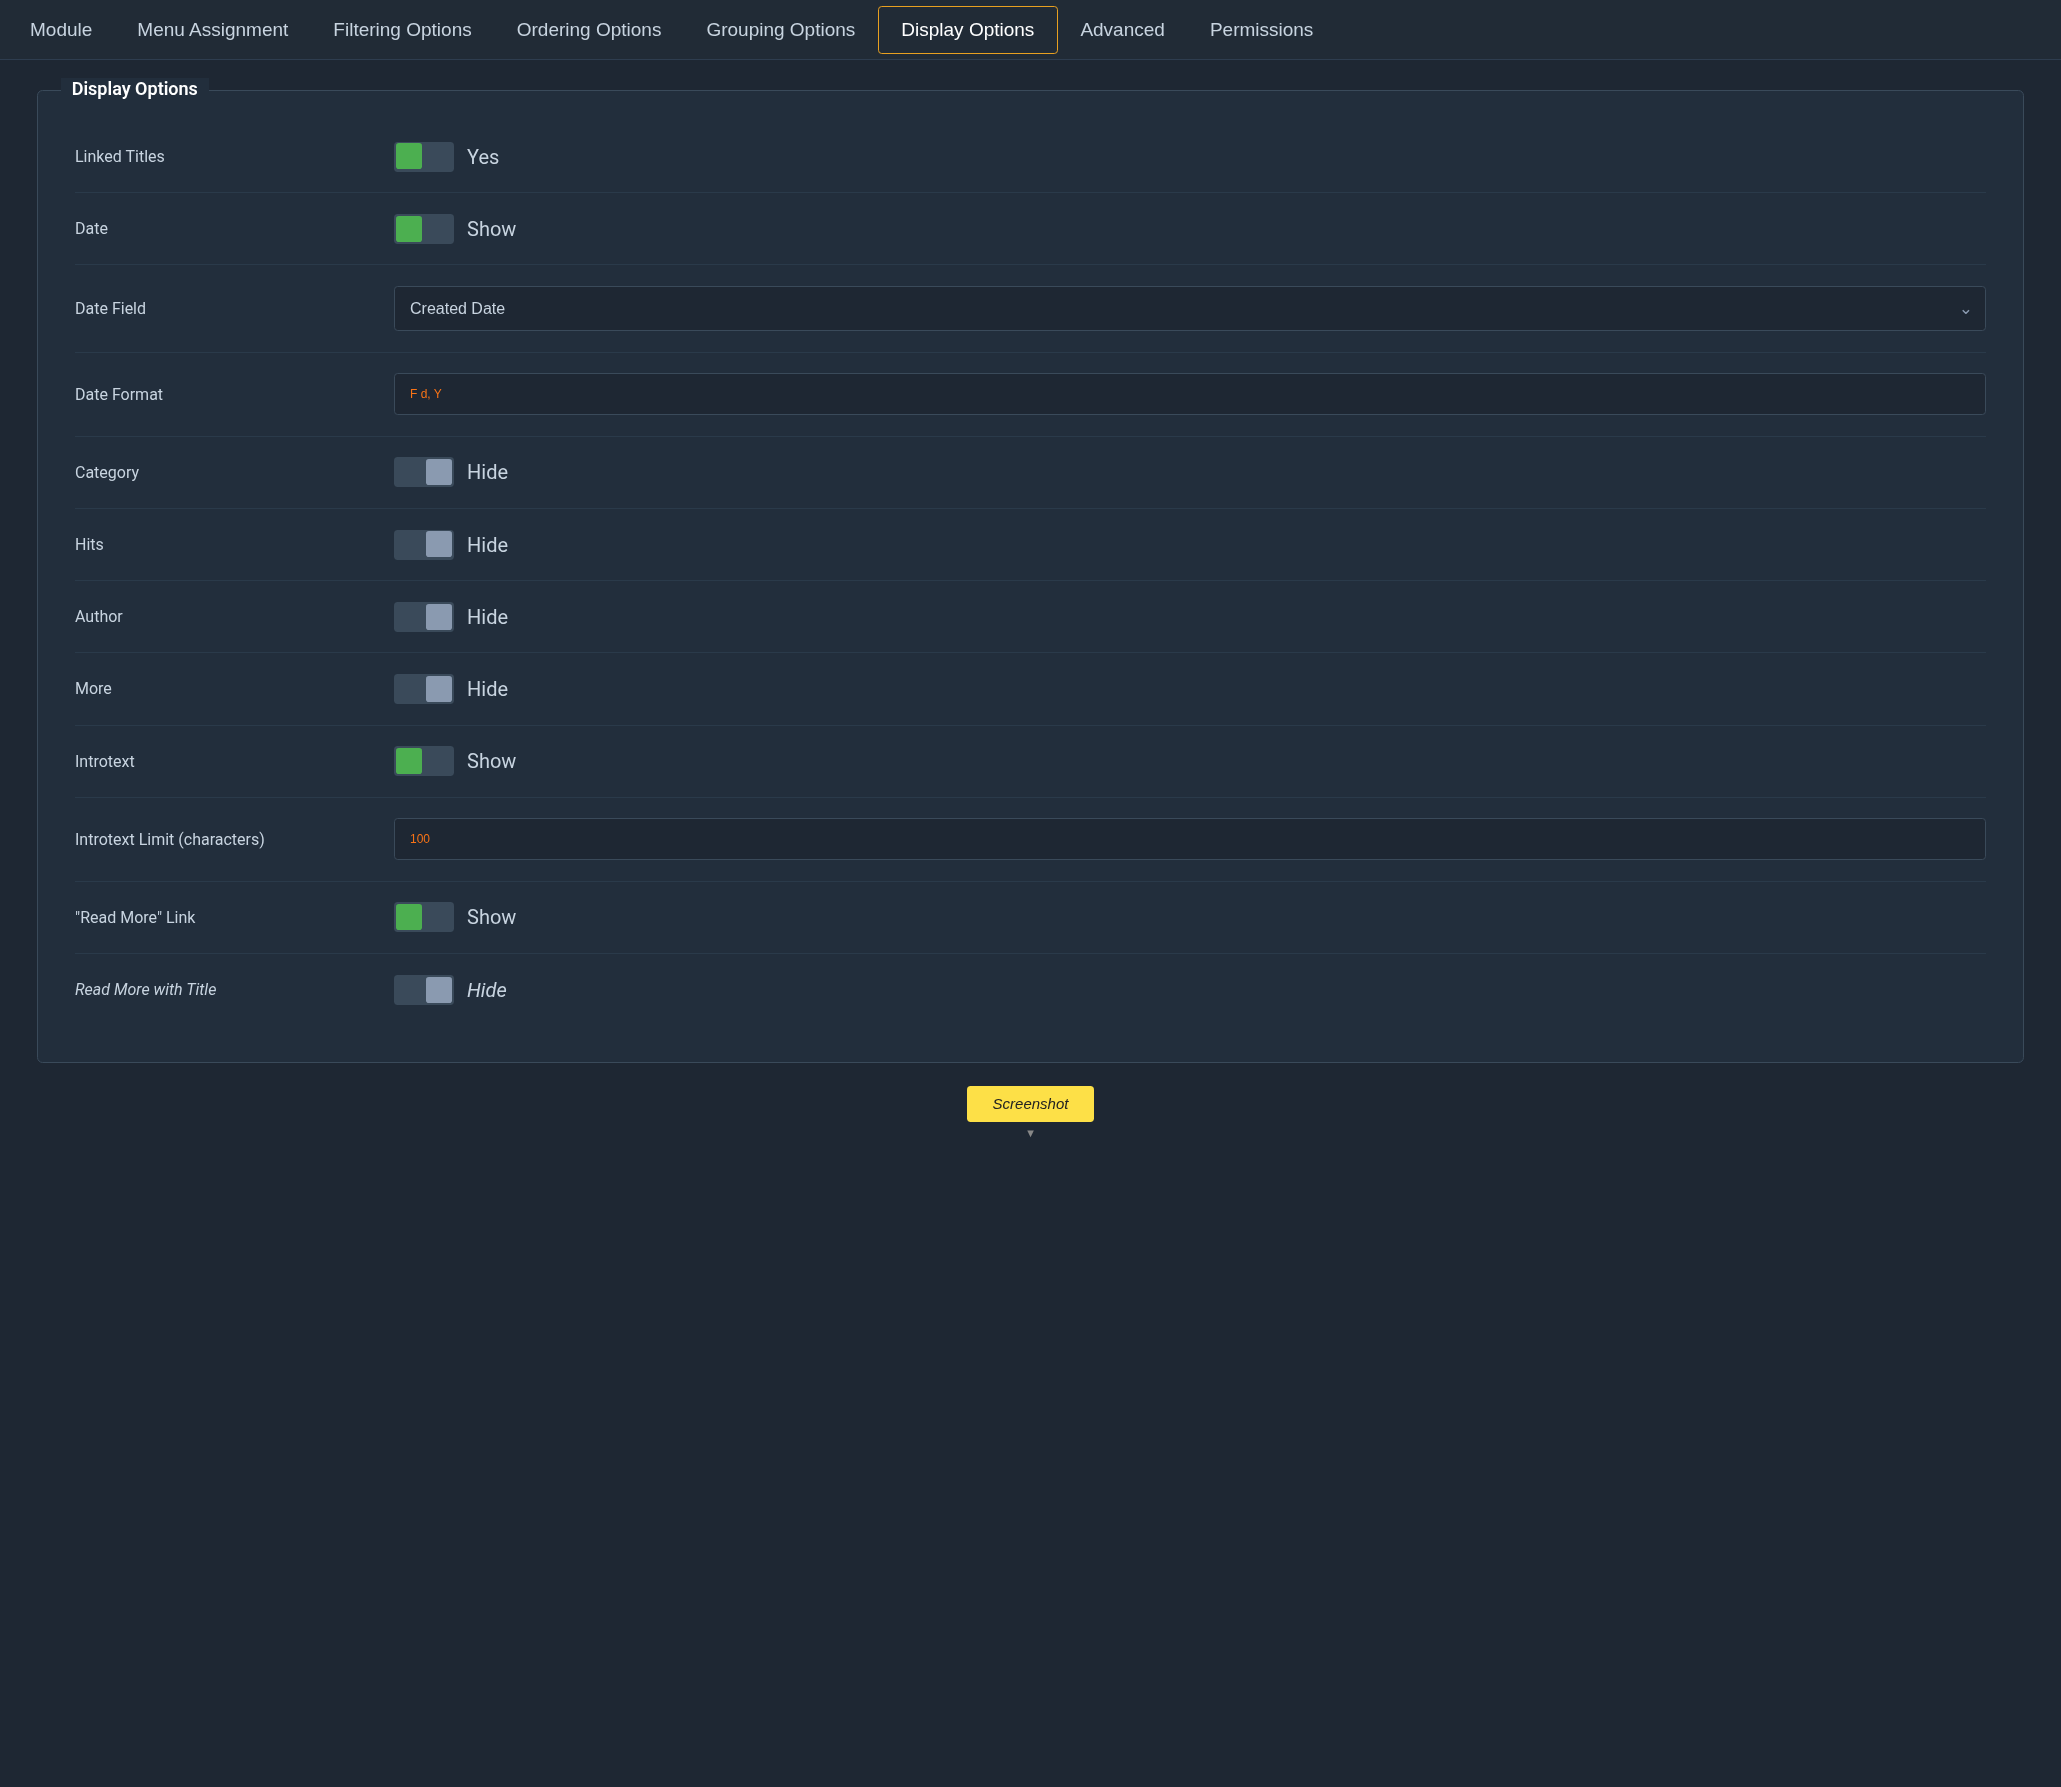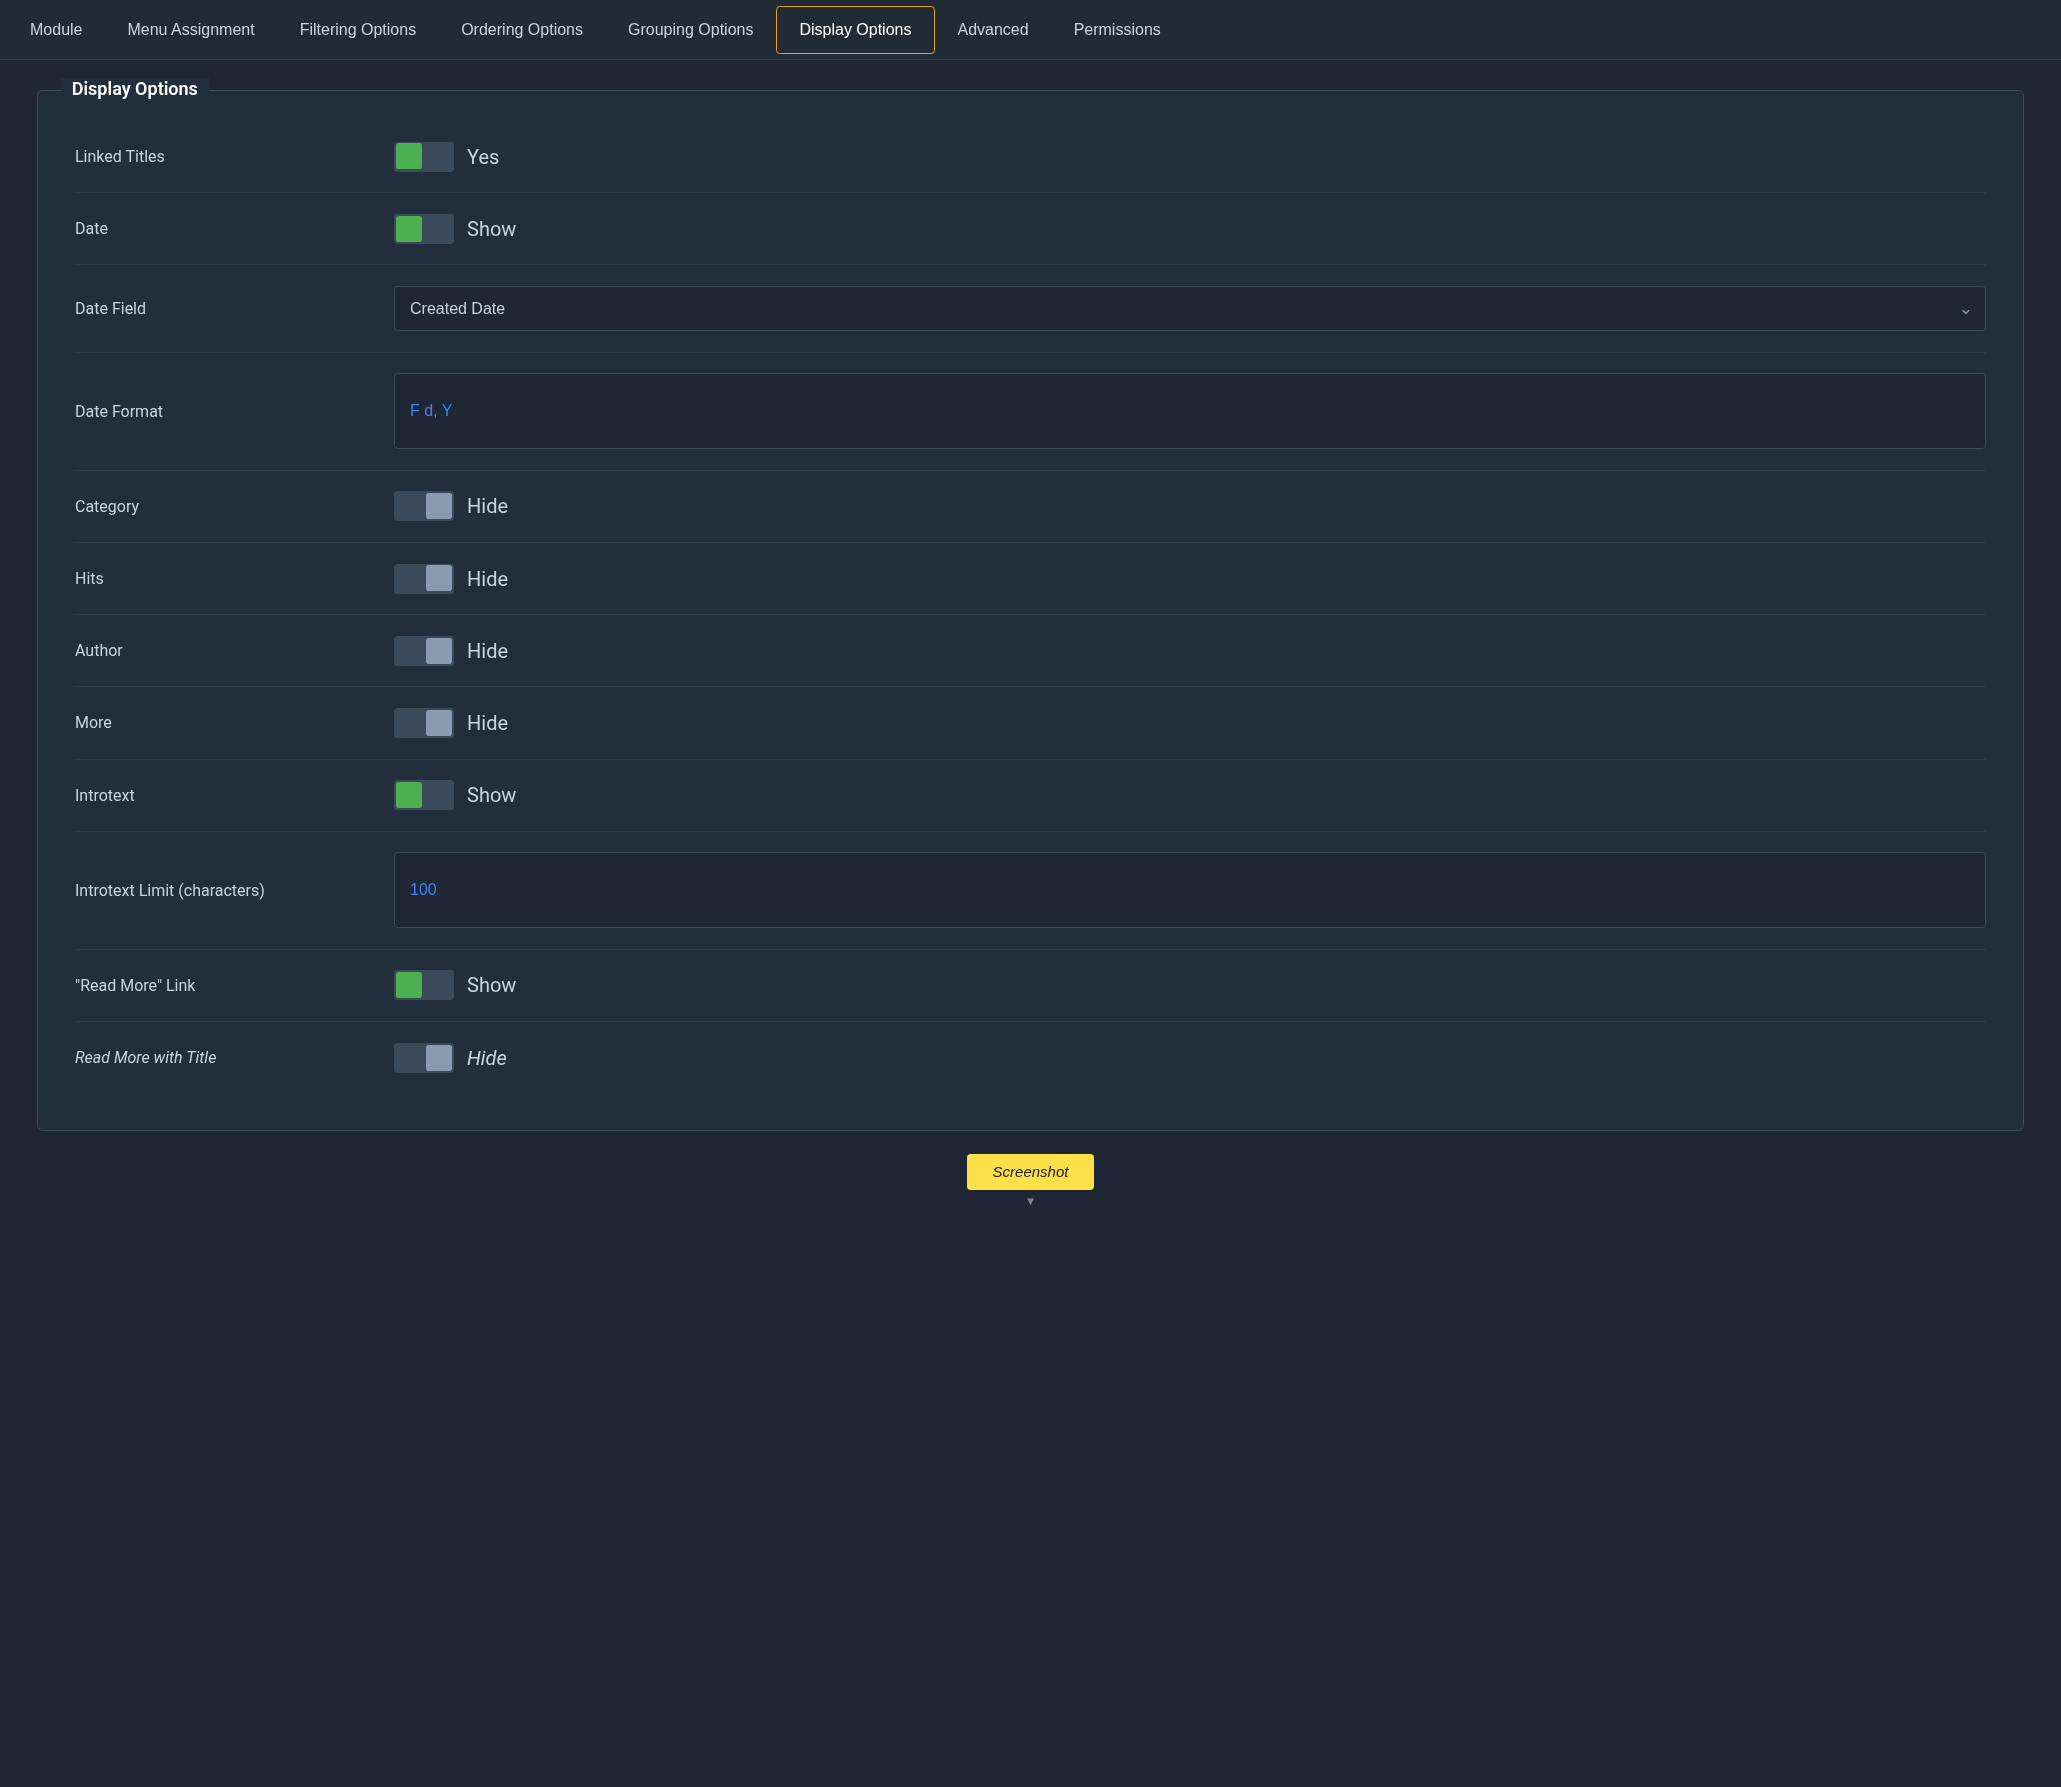--- a/index.html
+++ b/index.html
@@ -26,21 +26,21 @@
       height: 60px;
     }
 
     .nav-tab {
       padding: 0 22.5px;
       height: 48px;
       display: flex;
       align-items: center;
       color: #c8d4e0;
       cursor: pointer;
-      font-size: 16px;
+      font-size: 19px;
       white-space: nowrap;
       border: none;
       background: none;
       border-radius: 3.7px;
     }
 
     .nav-tab.active {
       color: #ffffff;
       border: 1.9px solid #e8a020;
       border-radius: 3.7px;
@@ -176,23 +176,23 @@
       font-size: 17px;
       pointer-events: none;
     }
 
     
     .form-input {
       width: 100%;
       background: #1e2733;
       border: 0.9px solid #3a4a5a;
       border-radius: 3.7px;
-      color: #3b82f6;
-      padding: 28px 15px;
-      font-size: 16px;
+      color: #f97316;
+      padding: 13px 15px;
+      font-size: 12px;
     }
 
     
     .screenshot-btn-wrapper {
       display: flex;
       justify-content: center;
       margin-top: 22.5px;
     }
 
     .screenshot-btn {

